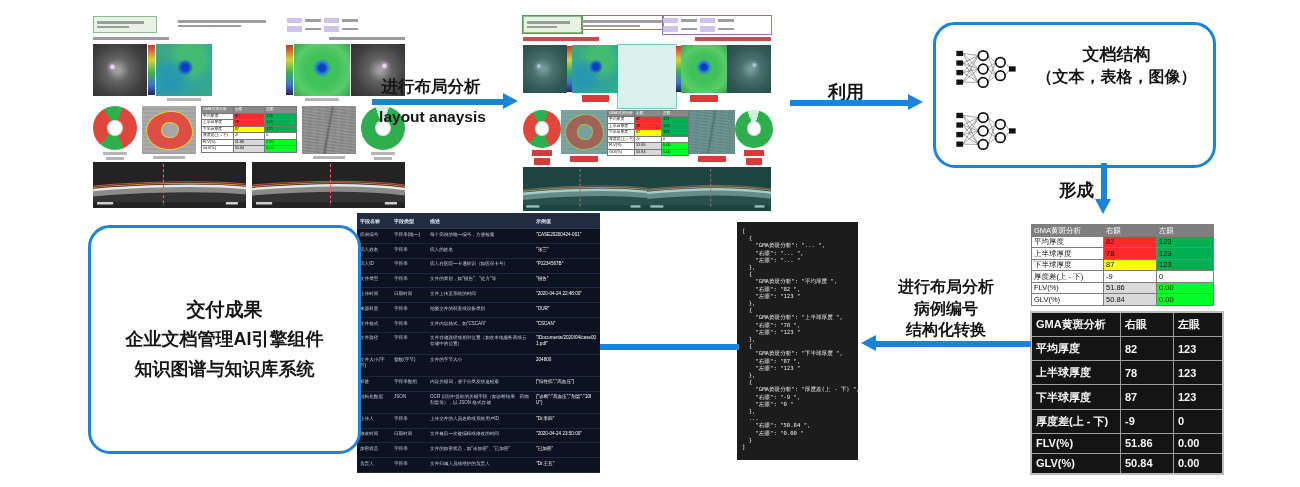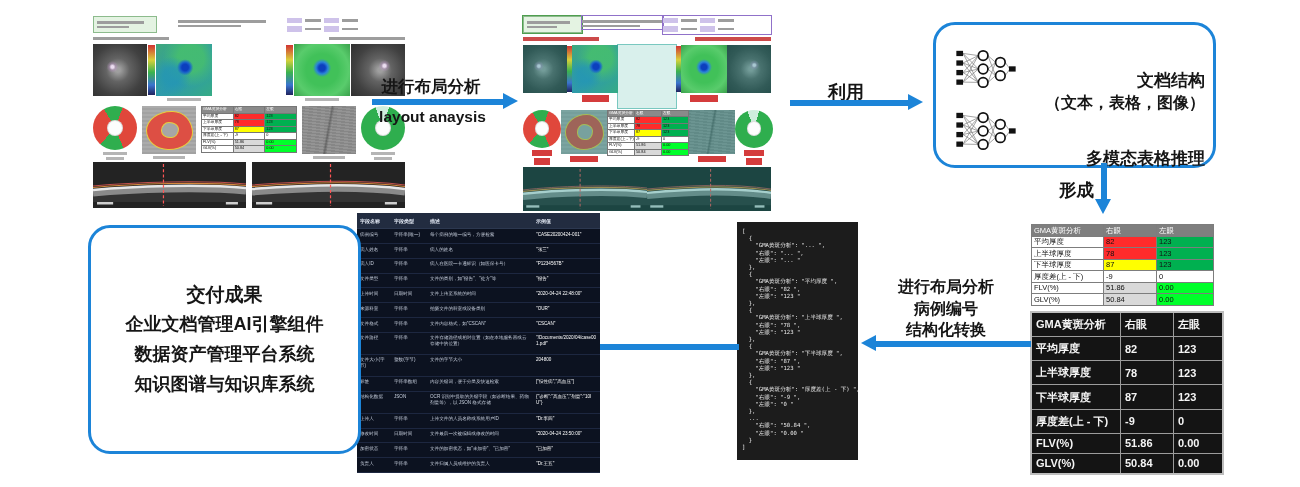--- a/index.html
+++ b/index.html
@@ -11,21 +11,21 @@
   .head{position:absolute;width:0;height:0;}
   .head.right{border-top:8.5px solid transparent;border-bottom:8.5px solid transparent;border-left:15px solid #1c84d8;}
   .head.left{border-top:8.5px solid transparent;border-bottom:8.5px solid transparent;border-right:15px solid #1c84d8;}
   .head.down{border-left:8.5px solid transparent;border-right:8.5px solid transparent;border-top:15px solid #1c84d8;}
   .flabel{position:absolute;font-weight:bold;color:#151515;text-align:center;}
 
   
   .bluebox{position:absolute;border:3px solid #1c84d8;border-radius:22px;background:#fff;}
   #model-box{left:933px;top:22px;width:277px;height:140px;}
   #model-box .nn{position:absolute;width:64px;height:44px;}
-  #model-box .mline{position:absolute;left:92px;right:8px;text-align:right;font-weight:bold;color:#161616;margin-top:26px;}
+  #model-box .mline{position:absolute;left:92px;right:8px;text-align:center;font-weight:bold;color:#161616;}
   #deliver-box{left:88px;top:225px;width:267px;height:223px;display:flex;flex-direction:column;justify-content:center;align-items:center;gap:3px;}
   #deliver-box .dtitle{font-size:19px;font-weight:bold;color:#161616;line-height:26px;}
   #deliver-box .ditem{font-size:18px;font-weight:bold;color:#161616;line-height:27px;}
 
   
   table{border-spacing:0;}
   #gma-light{position:absolute;left:1031px;top:224px;width:167px;border-collapse:collapse;table-layout:fixed;background:#fff;}
   #gma-light th,#gma-light td{border:1px solid #7d7d7d;font-size:7.5px;line-height:1;height:10.5px;padding:0 2px;
     text-align:left;font-weight:normal;color:#111;white-space:nowrap;overflow:hidden;}
   #gma-light th{background:#7f7f7f;color:#fff;}
@@ -463,21 +463,20 @@
       <rect x="2" y="34" width="7" height="5.5" fill="#111"></rect>
     <circle cx="30" cy="9" r="5" fill="#fff" stroke="#111" stroke-width="1.8"></circle>
     <circle cx="30" cy="23" r="5" fill="#fff" stroke="#111" stroke-width="1.8"></circle>
     <circle cx="30" cy="37" r="5" fill="#fff" stroke="#111" stroke-width="1.8"></circle>
     <circle cx="48" cy="16" r="5" fill="#fff" stroke="#111" stroke-width="1.8"></circle>
     <circle cx="48" cy="30" r="5" fill="#fff" stroke="#111" stroke-width="1.8"></circle>
     <rect x="57" y="20.2" width="7" height="5.5" fill="#111"></rect>
   </svg>
   <div class="mline" style="top:18px;font-size:17px;">文档结构</div>
   <div class="mline" style="top:42px;font-size:16px;">（文本，表格，图像）</div>
-  <div class="mline" style="top:96px;font-size:17px;">多模态表格推理</div>
 </div>
 
 <div class="flabel" style="left:1036px;top:178px;width:58px;font-size:17.5px;text-align:right;">形成</div>
 <div class="bar" style="left:1101px;top:163px;width:5.5px;height:37px;"></div>
 <div class="head down" style="left:1095px;top:199px;"></div>
 
 <table id="gma-light">
     <tbody>
       <tr>
         <th>GMA黄斑分析</th>
@@ -698,15 +697,14 @@
         <td class="c1">字符串</td>
         <td class="c2">文件归属人员或维护的负责人</td>
         <td class="c3">"Dr.王五"</td>
       </tr>
     </tbody>
   </table>
 
 <div id="deliver-box" class="bluebox">
   <div class="dtitle">交付成果</div>
   <div class="ditem">企业文档管理AI引擎组件</div>
-  <div class="ditem">数据资产管理平台系统</div>
   <div class="ditem">知识图谱与知识库系统</div>
 </div>
 
 </body></html>

